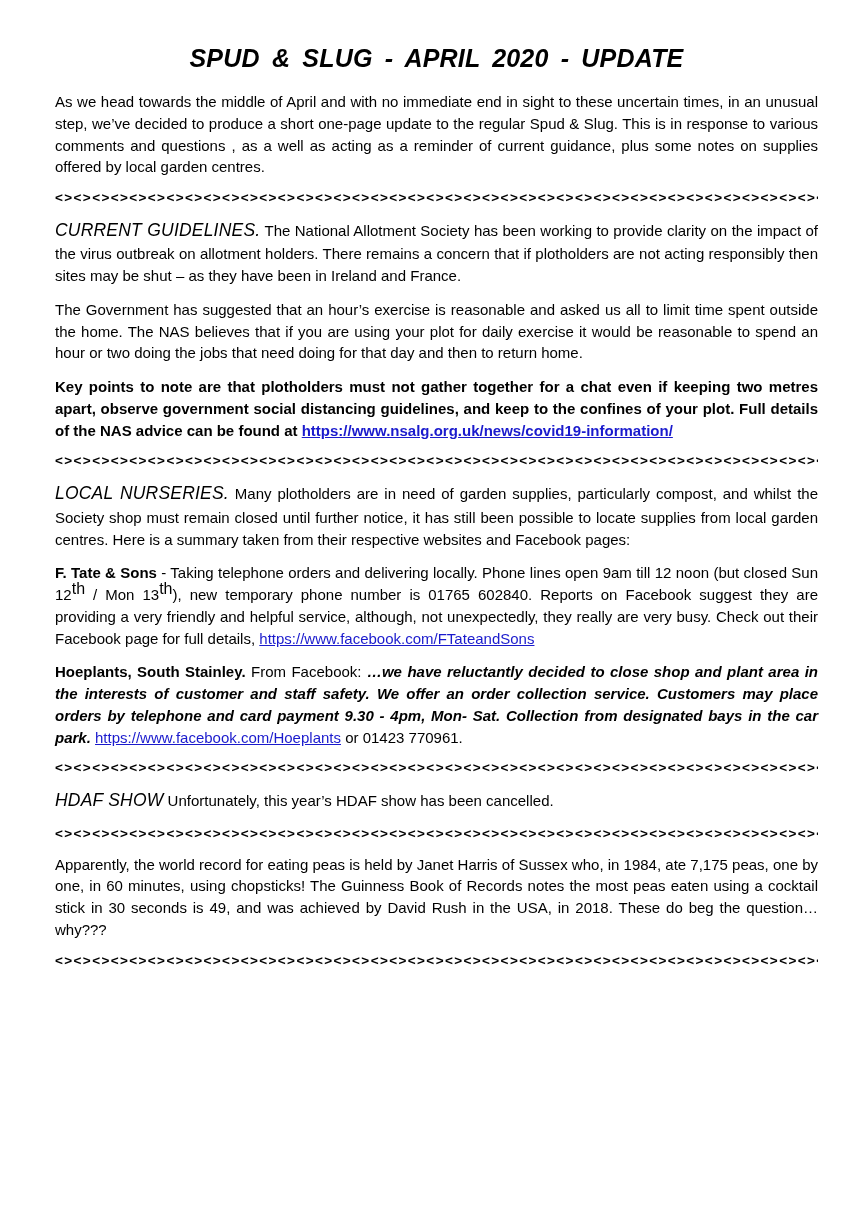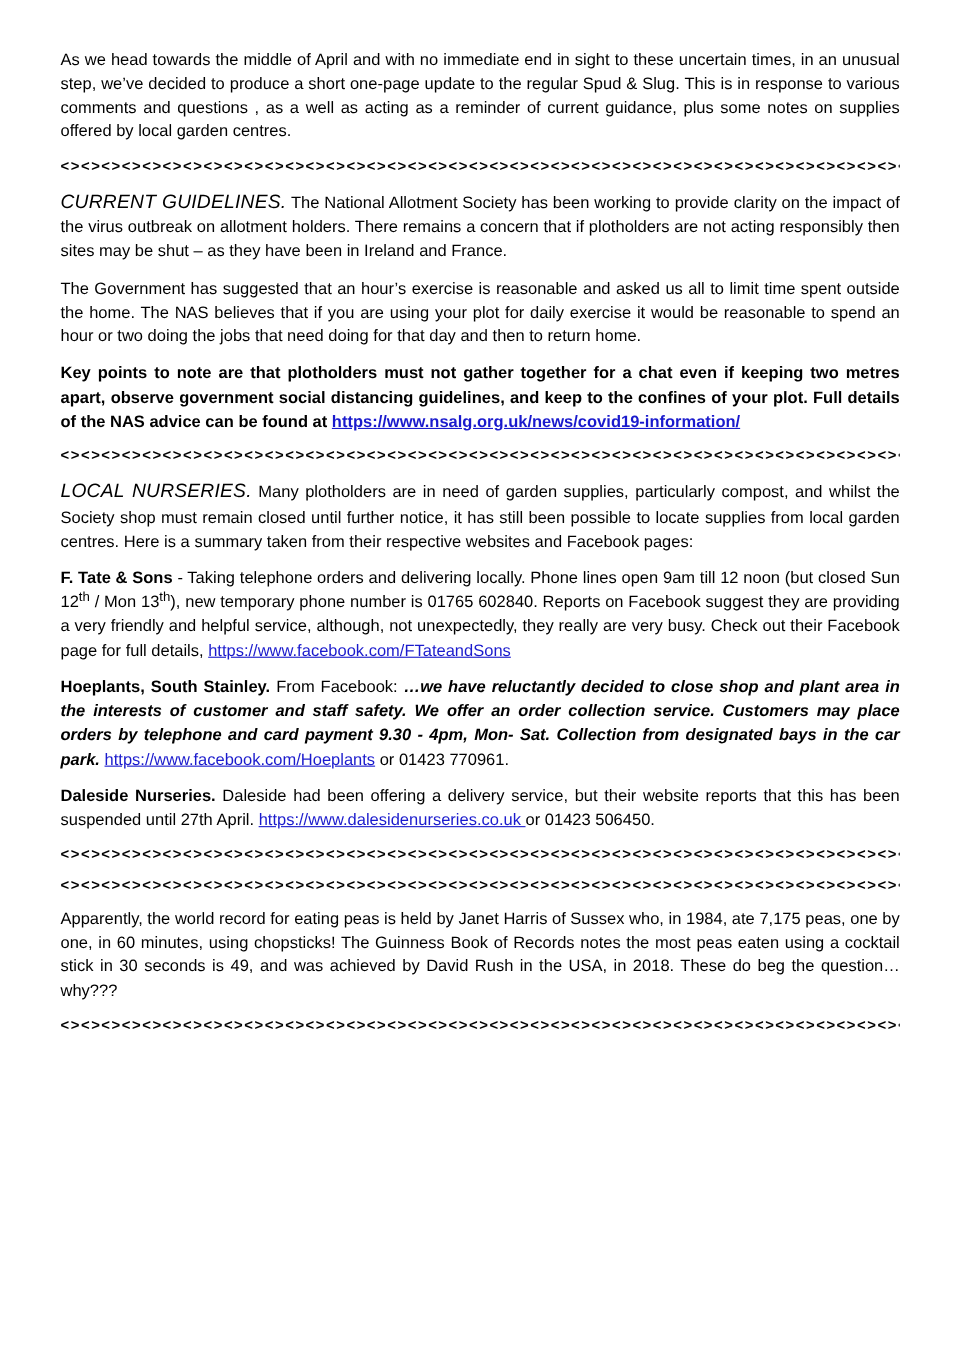--- a/index.html
+++ b/index.html
@@ -51,37 +51,38 @@
     font-style: italic;
     font-size: 17.5px;
     letter-spacing: 0.2px;
   }
   a.link {
     text-decoration: underline;
     cursor: pointer;
   }
   a.link.b { font-weight: bold; }
   sup.sup {
-    font-size: 12px;
+    font-size: 16px;
     line-height: 0;
   }
 </style>
 </head>
 <body>
 
 <div class="page">
+  <h1 class="title">SPUD &amp; SLUG  -  APRIL 2020  -  UPDATE</h1>
   <div>
       <p class="block"><span class="run">As we head towards the middle of April and with no immediate end in sight to these uncertain times, in an unusual step, we’ve decided to produce a short one-page update to the regular Spud &amp; Slug.  This is in response to various comments and questions , as a well as acting as a reminder of current guidance, plus some notes on supplies offered by local garden centres.</span></p>
       <div class="divider">&lt;&gt;&lt;&gt;&lt;&gt;&lt;&gt;&lt;&gt;&lt;&gt;&lt;&gt;&lt;&gt;&lt;&gt;&lt;&gt;&lt;&gt;&lt;&gt;&lt;&gt;&lt;&gt;&lt;&gt;&lt;&gt;&lt;&gt;&lt;&gt;&lt;&gt;&lt;&gt;&lt;&gt;&lt;&gt;&lt;&gt;&lt;&gt;&lt;&gt;&lt;&gt;&lt;&gt;&lt;&gt;&lt;&gt;&lt;&gt;&lt;&gt;&lt;&gt;&lt;&gt;&lt;&gt;&lt;&gt;&lt;&gt;&lt;&gt;&lt;&gt;&lt;&gt;&lt;&gt;&lt;&gt;&lt;&gt;&lt;&gt;&lt;&gt;&lt;&gt;&lt;&gt;</div>
       <p class="block"><span class="run h">CURRENT GUIDELINES.</span><span class="run">  The National Allotment Society has been working to provide clarity on the impact of the virus outbreak on allotment holders.  There remains a concern that if plotholders are not acting responsibly then sites may be shut – as they have been in Ireland and France.</span></p>
       <p class="block"><span class="run">The Government has suggested that an hour’s exercise is reasonable and asked us all to limit time spent outside the home.  The NAS believes that if you are using your plot for daily exercise it would be reasonable to spend an hour or two doing the jobs that need doing for that day and then to return home.</span></p>
       <p class="block"><span class="run b">Key points to note are that plotholders must not gather together for a chat even if keeping two metres apart, observe government social distancing guidelines, and keep to the confines of your plot.  Full details of the NAS advice can be found at </span><a class="run link b" href="#" style="color: rgb(26, 26, 205);">https://www.nsalg.org.uk/news/covid19-information/</a></p>
       <div class="divider">&lt;&gt;&lt;&gt;&lt;&gt;&lt;&gt;&lt;&gt;&lt;&gt;&lt;&gt;&lt;&gt;&lt;&gt;&lt;&gt;&lt;&gt;&lt;&gt;&lt;&gt;&lt;&gt;&lt;&gt;&lt;&gt;&lt;&gt;&lt;&gt;&lt;&gt;&lt;&gt;&lt;&gt;&lt;&gt;&lt;&gt;&lt;&gt;&lt;&gt;&lt;&gt;&lt;&gt;&lt;&gt;&lt;&gt;&lt;&gt;&lt;&gt;&lt;&gt;&lt;&gt;&lt;&gt;&lt;&gt;&lt;&gt;&lt;&gt;&lt;&gt;&lt;&gt;&lt;&gt;&lt;&gt;&lt;&gt;&lt;&gt;&lt;&gt;&lt;&gt;&lt;&gt;</div>
       <p class="block"><span class="run h">LOCAL NURSERIES.</span><span class="run">  Many plotholders are in need of garden supplies, particularly compost, and whilst the Society shop must remain closed until further notice, it has still been possible to locate supplies from local garden centres.  Here is a summary taken from their respective websites and Facebook pages:</span></p>
       <p class="block"><span class="run b">F. Tate &amp; Sons</span><span class="run"> - Taking telephone orders and delivering locally.  Phone lines open 9am till 12 noon (but closed Sun 12</span><sup class="run sup">th</sup><span class="run"> / Mon 13</span><sup class="run sup">th</sup><span class="run">), new temporary phone number is 01765 602840.  Reports on Facebook suggest they are providing a very friendly and helpful service, although, not unexpectedly, they really are very busy.  Check out their Facebook page for full details, </span><a class="run link" href="#" style="color: rgb(26, 26, 205);">https://www.facebook.com/FTateandSons</a></p>
       <p class="block"><span class="run b">Hoeplants, South Stainley.</span><span class="run">  From Facebook: </span><span class="run i">…we have reluctantly decided to close shop and plant area in the interests of customer and staff safety. We offer an order collection service.  Customers may place orders by telephone and card payment 9.30 - 4pm, Mon- Sat.  Collection from designated bays in the car park. </span><a class="run link" href="#" style="color: rgb(26, 26, 205);">https://www.facebook.com/Hoeplants</a><span class="run"> or 01423 770961.</span></p>
-      <p class="block"><span class="run b">Daleside Nurseries.</span><span class="run">  Daleside had been offering a delivery service, but their website reports that this has been suspended until 27th April.  </span><a class="run link" href="#" style="color: rgb(26, 26, 205);">https://www.dalesidenurseries.co.uk </a><span class="run">or 01423 506450.</span></p>
       <div class="divider">&lt;&gt;&lt;&gt;&lt;&gt;&lt;&gt;&lt;&gt;&lt;&gt;&lt;&gt;&lt;&gt;&lt;&gt;&lt;&gt;&lt;&gt;&lt;&gt;&lt;&gt;&lt;&gt;&lt;&gt;&lt;&gt;&lt;&gt;&lt;&gt;&lt;&gt;&lt;&gt;&lt;&gt;&lt;&gt;&lt;&gt;&lt;&gt;&lt;&gt;&lt;&gt;&lt;&gt;&lt;&gt;&lt;&gt;&lt;&gt;&lt;&gt;&lt;&gt;&lt;&gt;&lt;&gt;&lt;&gt;&lt;&gt;&lt;&gt;&lt;&gt;&lt;&gt;&lt;&gt;&lt;&gt;&lt;&gt;&lt;&gt;&lt;&gt;&lt;&gt;&lt;&gt;</div>
+      <p class="block"><span class="run h">HDAF SHOW</span><span class="run">  Unfortunately, this year’s HDAF show has been cancelled.</span></p>
       <div class="divider">&lt;&gt;&lt;&gt;&lt;&gt;&lt;&gt;&lt;&gt;&lt;&gt;&lt;&gt;&lt;&gt;&lt;&gt;&lt;&gt;&lt;&gt;&lt;&gt;&lt;&gt;&lt;&gt;&lt;&gt;&lt;&gt;&lt;&gt;&lt;&gt;&lt;&gt;&lt;&gt;&lt;&gt;&lt;&gt;&lt;&gt;&lt;&gt;&lt;&gt;&lt;&gt;&lt;&gt;&lt;&gt;&lt;&gt;&lt;&gt;&lt;&gt;&lt;&gt;&lt;&gt;&lt;&gt;&lt;&gt;&lt;&gt;&lt;&gt;&lt;&gt;&lt;&gt;&lt;&gt;&lt;&gt;&lt;&gt;&lt;&gt;&lt;&gt;&lt;&gt;&lt;&gt;</div>
       <p class="block"><span class="run">Apparently, the world record for eating peas is held by Janet Harris of Sussex who, in 1984, ate 7,175 peas, one by one, in 60 minutes, using chopsticks!  The Guinness Book of Records notes the most peas eaten using a cocktail stick in 30 seconds is 49, and was achieved by David Rush in the USA, in 2018.  These do beg the question… why???</span></p>
       <div class="divider">&lt;&gt;&lt;&gt;&lt;&gt;&lt;&gt;&lt;&gt;&lt;&gt;&lt;&gt;&lt;&gt;&lt;&gt;&lt;&gt;&lt;&gt;&lt;&gt;&lt;&gt;&lt;&gt;&lt;&gt;&lt;&gt;&lt;&gt;&lt;&gt;&lt;&gt;&lt;&gt;&lt;&gt;&lt;&gt;&lt;&gt;&lt;&gt;&lt;&gt;&lt;&gt;&lt;&gt;&lt;&gt;&lt;&gt;&lt;&gt;&lt;&gt;&lt;&gt;&lt;&gt;&lt;&gt;&lt;&gt;&lt;&gt;&lt;&gt;&lt;&gt;&lt;&gt;&lt;&gt;&lt;&gt;&lt;&gt;&lt;&gt;&lt;&gt;&lt;&gt;&lt;&gt;</div>
     </div>
 </div>
 
 </body></html>

